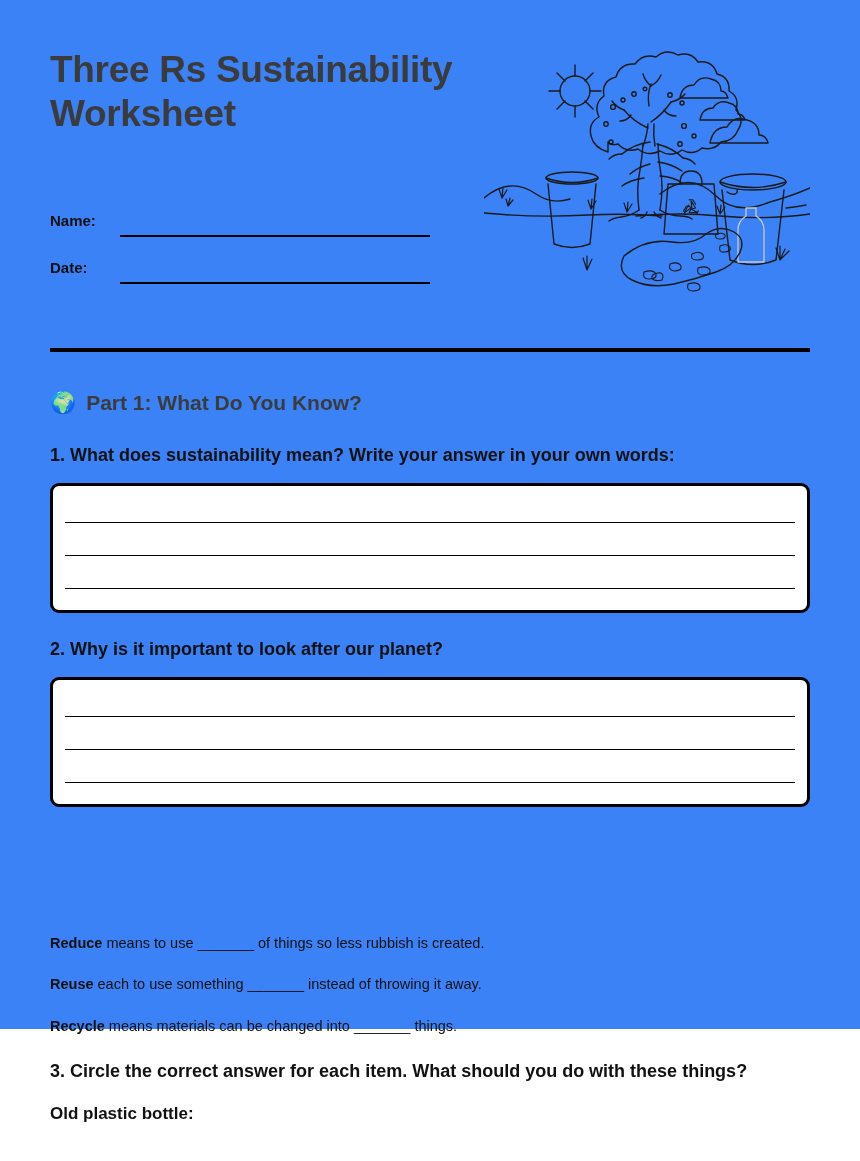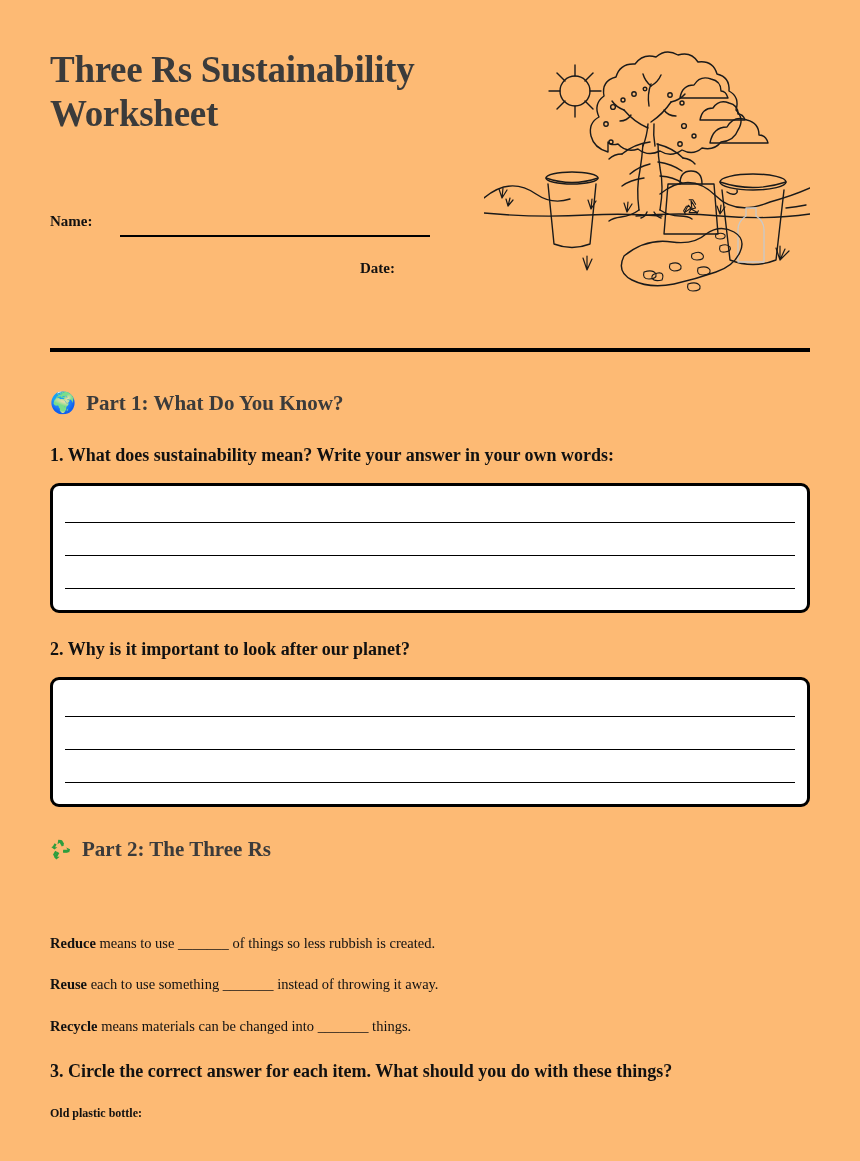--- a/index.html
+++ b/index.html
@@ -13,23 +13,22 @@
     position: relative;
     font-family: "Liberation Sans", sans-serif;
     color: #000000;
     overflow: hidden;
   }
 
   .page {
     position: absolute;
     left: 0; top: 0;
     width: 860px;
-    height: 1161px;
-    background: #fdba74;
-    font-family: Liberation Serif, serif;
+    height: 1029px;
+    background: #3b82f6;
   }
 
   
   .header-area {
     position: absolute;
     left: 50px;
     top: 48px;
     width: 760px;
     height: 270px;
   }
@@ -45,21 +44,21 @@
     color: #3b3b3b;
   }
   .meta-row {
     position: absolute;
     left: 0;
     display: flex;
     align-items: flex-end;
     width: 380px;
   }
   .meta-row.name { top: 164px; }
-  .meta-row.date { top: 211px; flex-direction: column; }
+  .meta-row.date { top: 211px; }
   .meta-label {
     font-size: 15px;
     font-weight: bold;
     color: #111111;
     width: 70px;
     line-height: 18px;
   }
   .meta-line {
     flex: 1;
     height: 0;
@@ -146,21 +145,21 @@
     font-size: 14.5px;
     color: #111111;
     line-height: 19px;
     white-space: nowrap;
   }
   .rs-line b { font-weight: bold; }
 
   .item-label {
     position: absolute;
     left: 50px;
-    font-size: 12px;
+    font-size: 17px;
     font-weight: bold;
     color: #111111;
     line-height: 19px;
     white-space: nowrap;
   }
 </style>
 </head>
 <body>
 
 <div class="page">
@@ -348,36 +347,20 @@
   </div>
 
   <div class="question" style="top:640px;">2. Why is it important to look after our planet?</div>
 
   <div class="answer-box" style="top:677px;">
     <div class="write-line l1"></div>
     <div class="write-line l2"></div>
     <div class="write-line l3"></div>
   </div>
 
-  <div class="section-heading" style="top:836px;">
-    <span class="emoji">
-      <svg class="recycle-icon" width="22" height="22" viewBox="0 0 24 24" xmlns="http://www.w3.org/2000/svg">
-        <g fill="#2e9e3e">
-          <path d="M12.1 2.2 L15.4 8.0 L12.9 9.4 L10.6 5.3 L8.2 6.7 L9.0 2.0 Z"></path>
-          <path d="M21.0 15.6 L14.4 15.6 L14.4 12.7 L19.1 12.7 L17.7 10.3 L21.9 12.4 Z"></path>
-          <path d="M4.4 20.8 L7.7 15.0 L10.2 16.4 L7.9 20.5 L10.6 20.5 L6.9 23.4 Z"></path>
-          <path d="M9.6 2.4 L13.1 2.4 L15.4 6.4 L13.2 7.7 L11.0 3.9 Z"></path>
-          <path d="M20.6 13.0 L19.0 16.1 L14.3 16.1 L14.3 13.6 L18.6 13.6 Z"></path>
-          <path d="M5.0 21.0 L3.3 18.0 L5.7 13.9 L7.9 15.2 L5.8 18.9 Z"></path>
-          <path d="M3.2 9.0 L5.0 5.8 L7.2 7.2 L5.6 10.0 L8.0 10.0 L4.9 12.6 L1.5 10.0 Z"></path>
-        </g>
-      </svg>
-    </span>
-    <span>Part 2: The Three Rs</span>
-  </div>
 
 
   <div class="rs-line" style="top:934px;text-align:center;">
     <b>Reduce</b><span> means to use </span><span>_______</span><span> of things so less rubbish is created.</span>
   </div>
 
   <div class="rs-line" style="top:975px;">
     <b>Reuse</b><span> each to use something </span><span>_______</span><span> instead of throwing it away.</span>
   </div>
 

